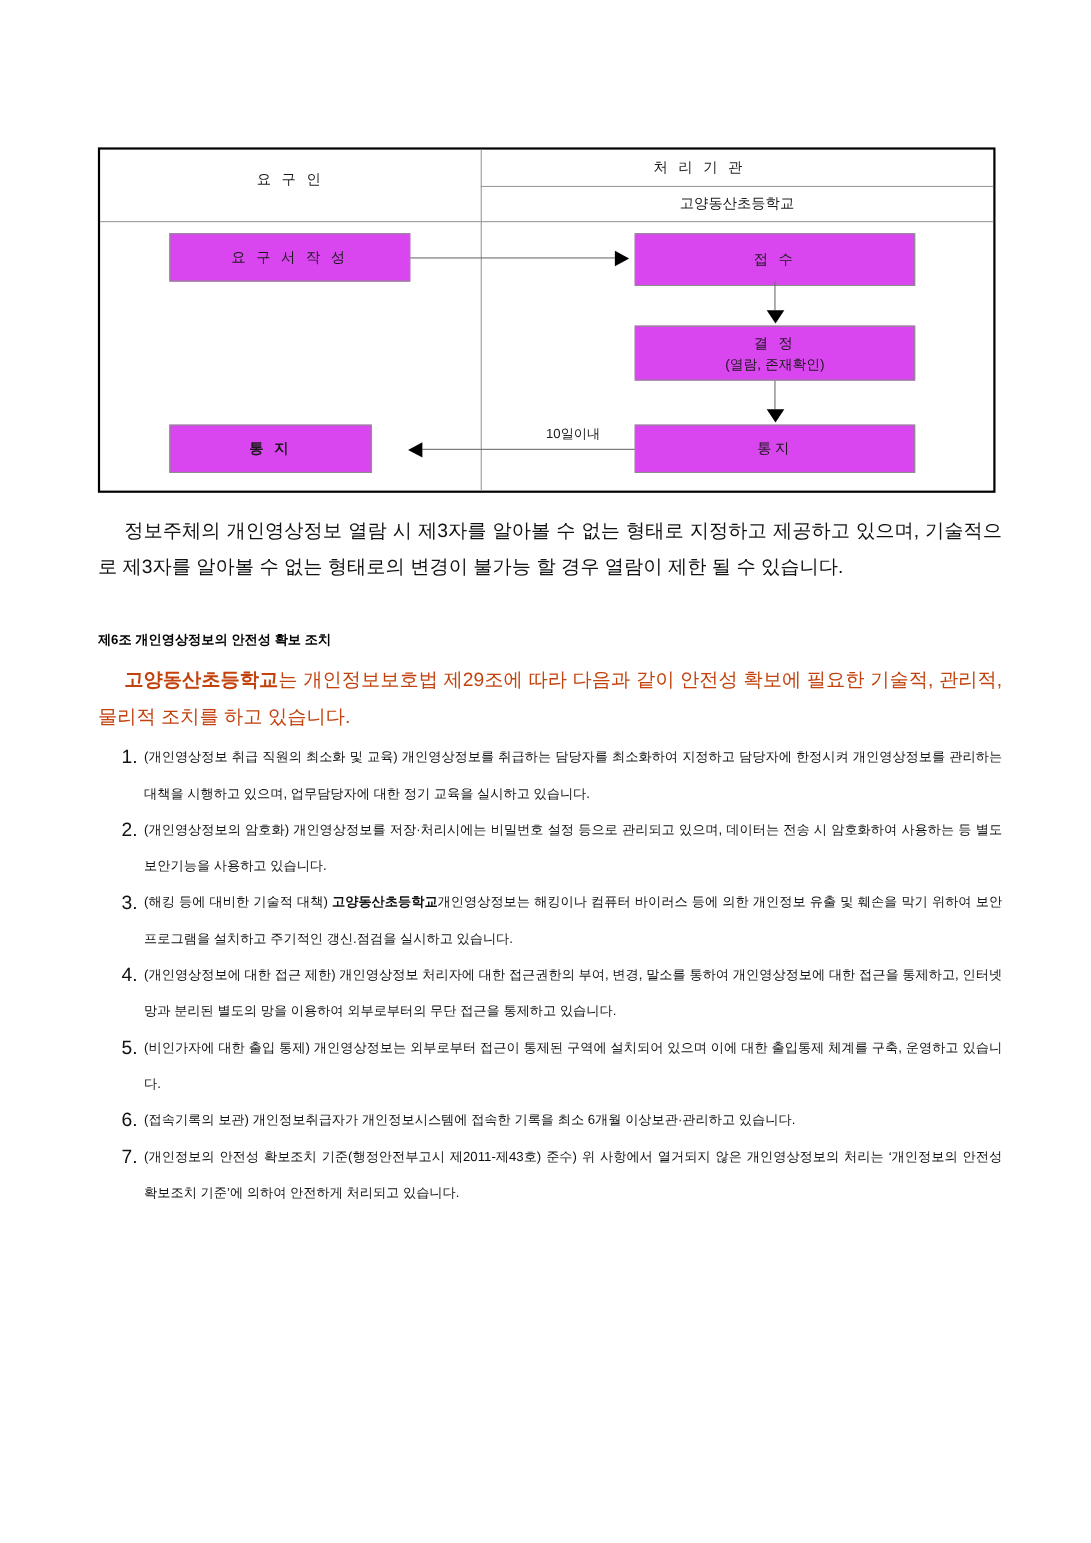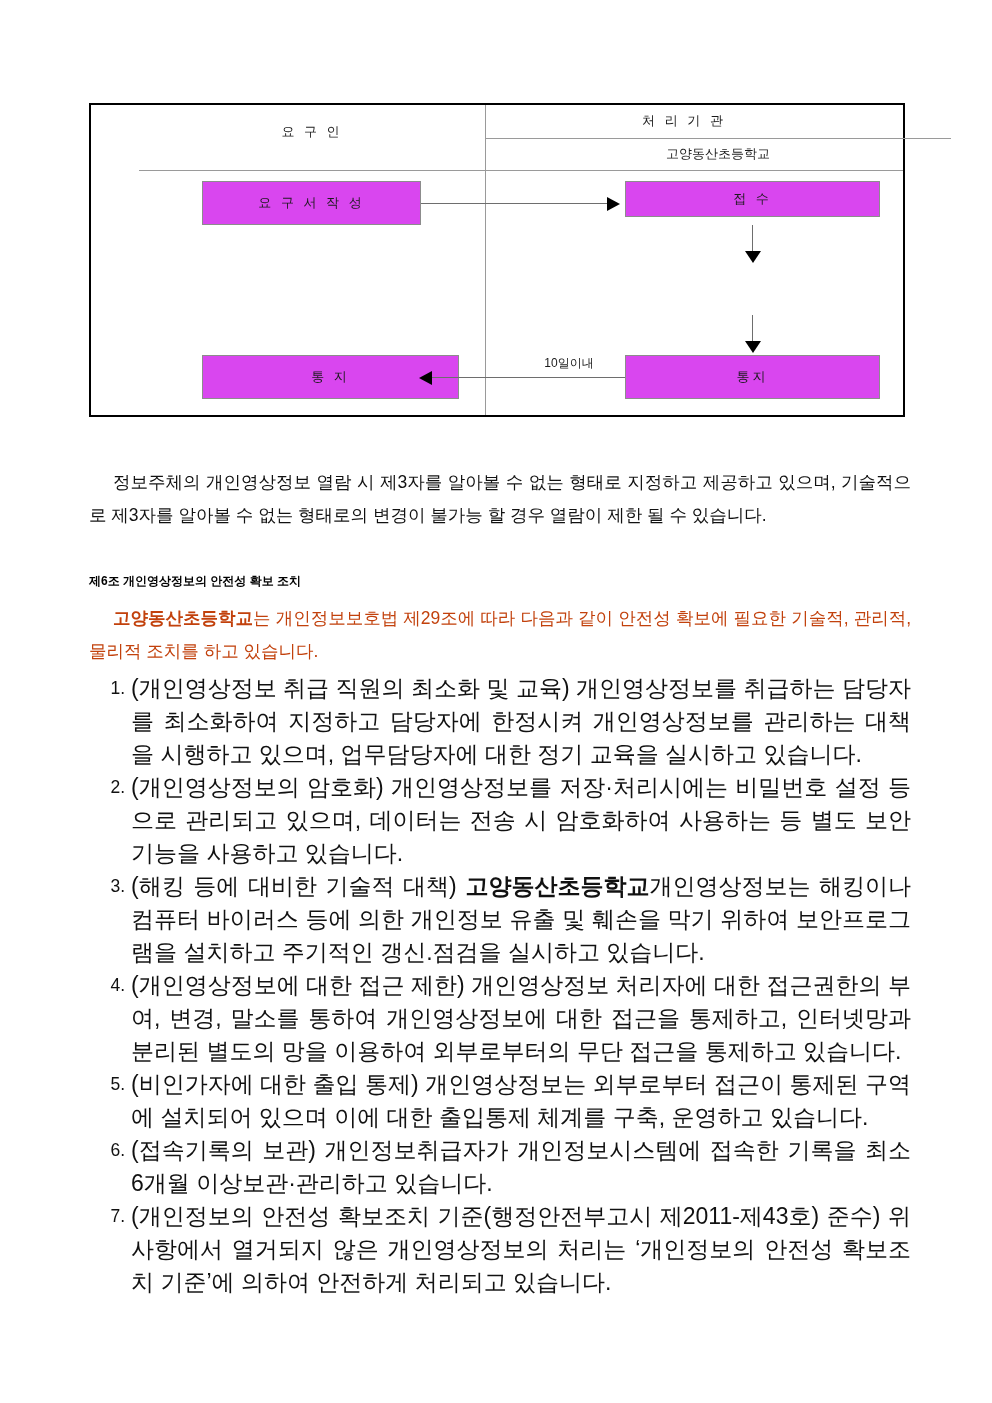--- a/index.html
+++ b/index.html
@@ -13,26 +13,25 @@
     position: relative;
     font-family: "Liberation Sans", "DejaVu Sans", sans-serif;
     color: #000000;
     overflow: hidden;
   }
 
   
   .diagram-wrap {
     position: absolute;
     left: 89px;
-    top: 103px;
+    top: 134px;
     width: 816px;
     height: 314px;
     border: 2px solid #000000;
     box-sizing: border-box;
-    padding-left: 48px;
   }
   .diagram-inner {
     position: relative;
     width: 100%;
     height: 100%;
   }
   
   .col-divider {
     position: absolute;
     left: 346px;
@@ -93,24 +92,24 @@
     align-items: center;
     justify-content: center;
     font-size: 13px;
     color: #1a1a1a;
     white-space: nowrap;
   }
   .pbox .l1 { letter-spacing: 3px; }
   .pbox .l2 { letter-spacing: 0px; font-size: 12.5px; margin-top: 2px; }
 
   .box-request { left: 63px;  top: 76px;  width: 219px; height: 44px; }
-  .box-receive { left: 486px; top: 76px;  width: 255px; height: 36px; }
+  .box-receive { left: 486px; top: 76px;  width: 255px; height: 48px; }
   .box-decide  { left: 486px; top: 160px; width: 255px; height: 50px; }
   .box-notify-agency { left: 486px; top: 250px; width: 255px; height: 44px; font-family: Liberation Serif, serif; }
-  .box-notify-user   { left: 63px;  top: 250px; width: 257px; height: 44px; }
+  .box-notify-user   { left: 63px;  top: 250px; width: 184px; height: 44px; font-weight: bold; }
 
   
   .line-h {
     position: absolute;
     height: 1px;
     background: #6e6e6e;
   }
   .line-v {
     position: absolute;
     width: 1px;
@@ -199,21 +198,21 @@
   ol.measures {
     margin: 4px 0 0 0;
     padding: 0 0 0 0;
     list-style: none;
     counter-reset: m;
   }
   ol.measures > li {
     counter-increment: m;
     position: relative;
     padding-left: 42px;
-    font-size: 23px;
+    font-size: 12px;
     line-height: 33px;
     text-align: justify;
     text-justify: inter-character;
     color: #111111;
   }
   ol.measures > li::before {
     content: counter(m) ".";
     position: absolute;
     left: 14px;
     top: 0;
@@ -240,20 +239,24 @@
     <div class="hdr-school">고양동산초등학교</div>
 
     <div class="pbox box-request">
       <span class="l1">요 구 서 작 성</span>
     </div>
 
     <div class="pbox box-receive">
       <span class="l1">접 수</span>
     </div>
 
+    <div class="pbox box-decide">
+      <span class="l1">결 정</span>
+      <span class="l2">(열람, 존재확인)</span>
+    </div>
 
     <div class="pbox box-notify-agency">
       <span class="l1">통지</span>
     </div>
 
     <div class="pbox box-notify-user">
       <span class="l1">통 지</span>
     </div>
 
     <div class="line-h conn-1"></div>

